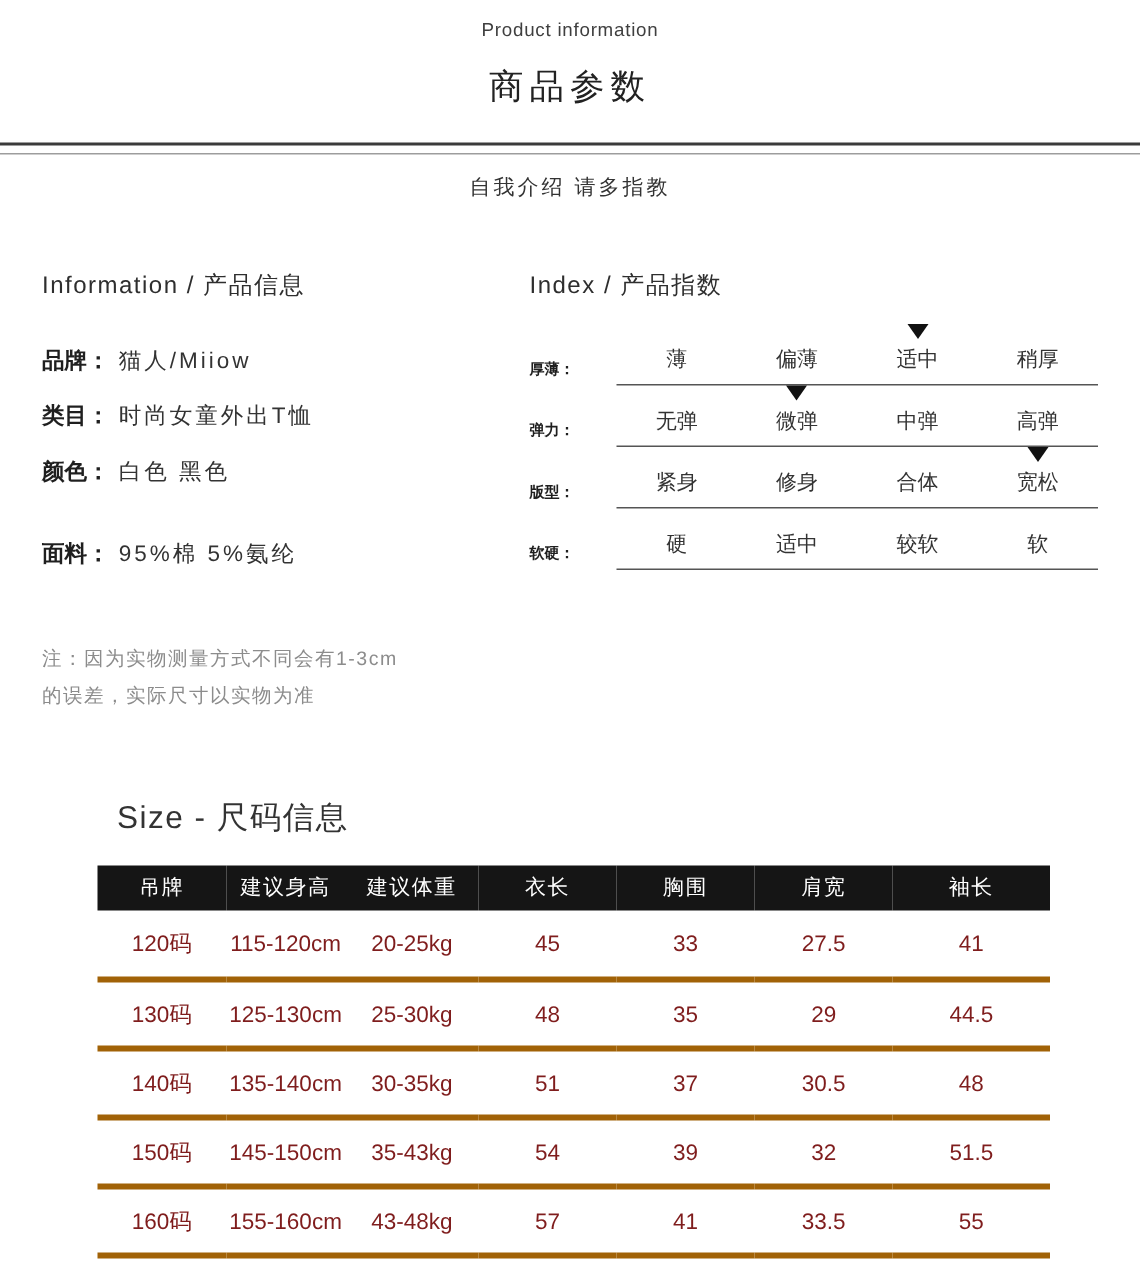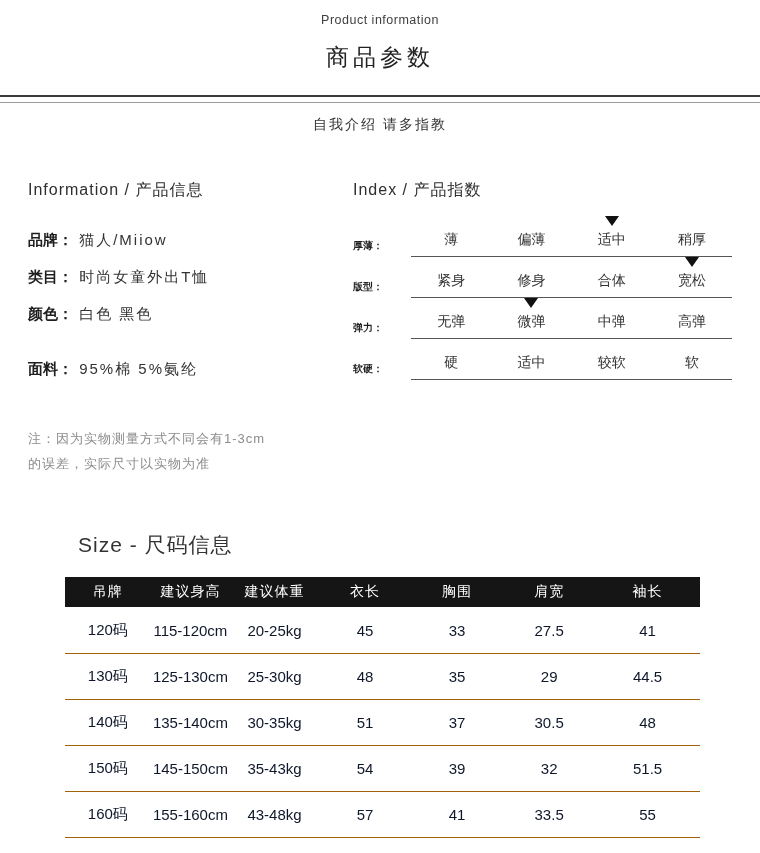--- a/index.html
+++ b/index.html
@@ -105,23 +105,23 @@
     font-size: 14px;
     font-weight: 400;
     height: 30px;
     text-align: center;
     letter-spacing: 1px;
     white-space: nowrap;
   }
   .size-table td {
     height: 46px;
     font-size: 15px;
-    color: #0f172a;
-    text-align: center;
-    border-bottom: 1px solid #a16207;
+    color: #7f1d1d;
+    text-align: center;
+    border-bottom: 4px solid #a16207;
     white-space: nowrap;
   }
 </style>
 </head>
 <body>
 
 <div class="page">
 
   <div class="eyebrow">Product information</div>
   <div class="title">商品参数</div>
@@ -168,38 +168,38 @@
         <div class="opts">
           <span class="marker" style="left: 62.5%; display: block;"></span>
           <span class="opt">薄</span>
           <span class="opt">偏薄</span>
           <span class="opt">适中</span>
           <span class="opt">稍厚</span>
         </div>
       </div>
 
       <div class="scale">
+        <span class="slabel">弹力：</span>
+        <div class="opts">
+          <span class="marker" style="left: 37.5%; display: block;"></span>
+          <span class="opt">无弹</span>
+          <span class="opt">微弹</span>
+          <span class="opt">中弹</span>
+          <span class="opt">高弹</span>
+        </div>
+      </div>
+
+      <div class="scale">
         <span class="slabel">版型：</span>
         <div class="opts">
           <span class="marker" style="left: 87.5%; display: block;"></span>
           <span class="opt">紧身</span>
           <span class="opt">修身</span>
           <span class="opt">合体</span>
           <span class="opt">宽松</span>
-        </div>
-      </div>
-
-      <div class="scale">
-        <span class="slabel">弹力：</span>
-        <div class="opts">
-          <span class="marker" style="left: 37.5%; display: block;"></span>
-          <span class="opt">无弹</span>
-          <span class="opt">微弹</span>
-          <span class="opt">中弹</span>
-          <span class="opt">高弹</span>
         </div>
       </div>
 
       <div class="scale">
         <span class="slabel">软硬：</span>
         <div class="opts">
 
           <span class="opt">硬</span>
           <span class="opt">适中</span>
           <span class="opt">较软</span>

